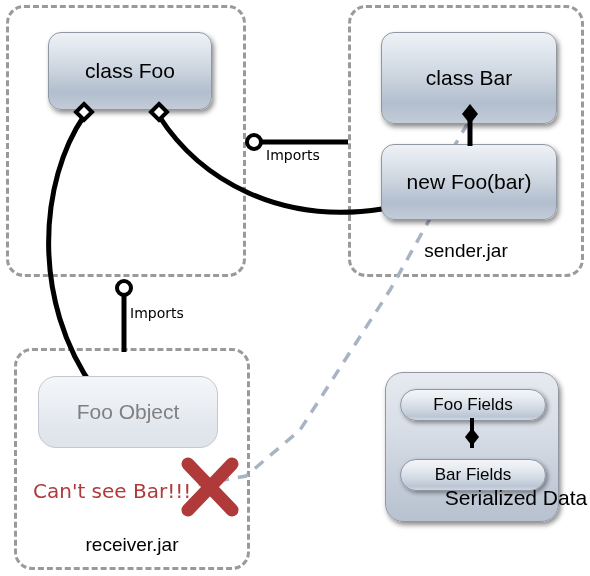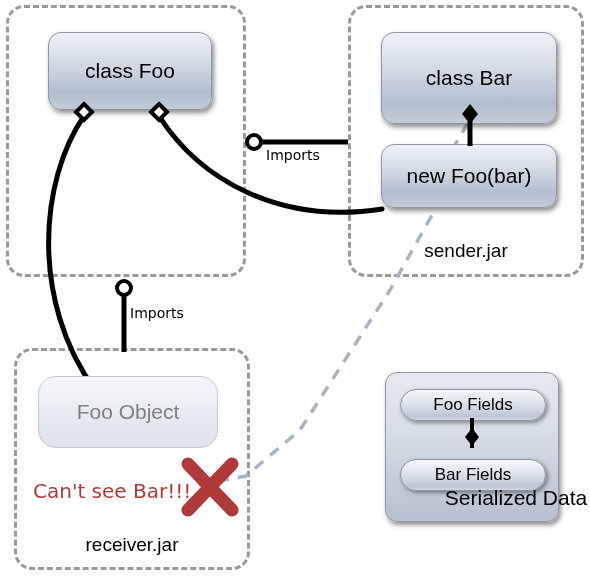--- a/index.html
+++ b/index.html
@@ -58,21 +58,21 @@
         #e2e7ee 70%,
         #dfe4eb 100%);
     border: 1px solid #c2c8d0;
     box-shadow: none;
     color: #808080;
   }
   
   .panel {
     position: absolute;
     box-sizing: border-box;
-    border-radius: 12px;
+    border-radius: 18px;
     border: 1px solid #8f97a3;
     background: linear-gradient(to bottom,
         #e6eaf0 0%,
         #d7dde6 40%,
         #c3ccd8 75%,
         #b7c1cf 100%);
     box-shadow: 2px 3px 5px rgba(0,0,0,0.45);
     z-index: 5;
   }
   .pill {
@@ -149,21 +149,21 @@
   <div class="jar-label" style="left:14px; top:534px; width:236px;">receiver.jar</div>
 
   <div class="node" style="left:48px; top:32px; width:164px; height:78px;">
     <span>class Foo</span>
   </div>
 
   <div class="node" style="left:381px; top:32px; width:176px; height:92px;">
     <span>class Bar</span>
   </div>
 
-  <div class="node" style="left:381px; top:144px; width:176px; height:64px;">
+  <div class="node" style="left:381px; top:144px; width:176px; height:76px;">
     <span>new Foo(bar)</span>
   </div>
 
   <div class="node faded" style="left:38px; top:376px; width:180px; height:72px;border-radius:18px;">
     <span>Foo Object</span>
   </div>
 
   <div class="panel" style="left:385px; top:372px; width:174px; height:150px;">
     <div class="pill" style="left:14px; top:16px; width:146px; height:32px;">
       <span>Foo Fields</span>

